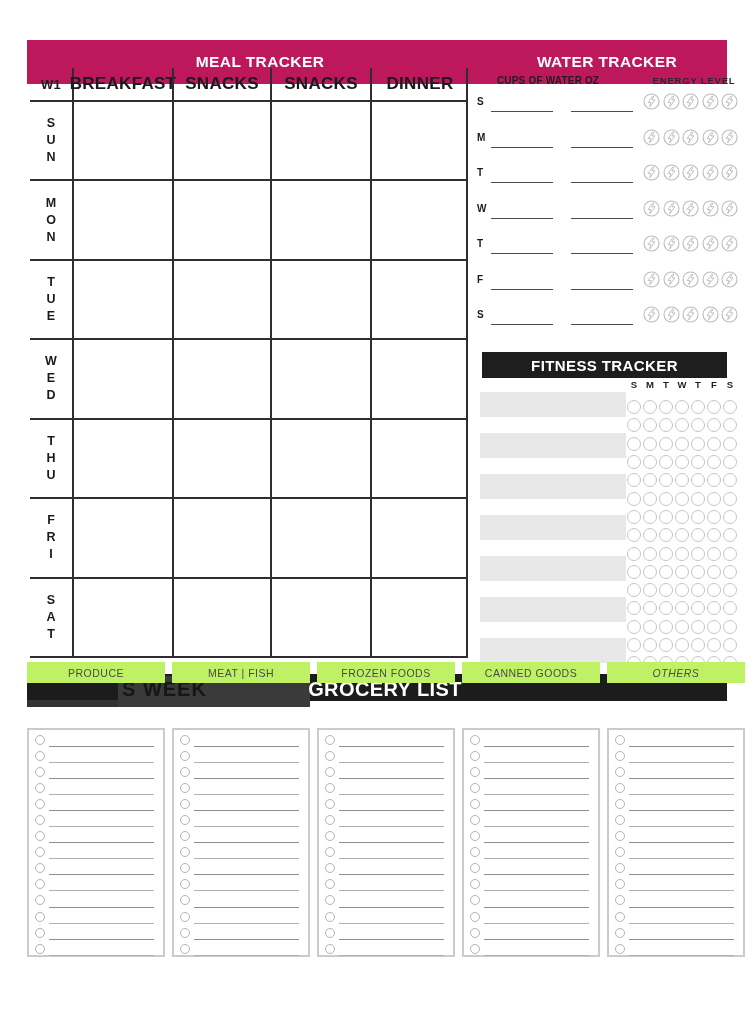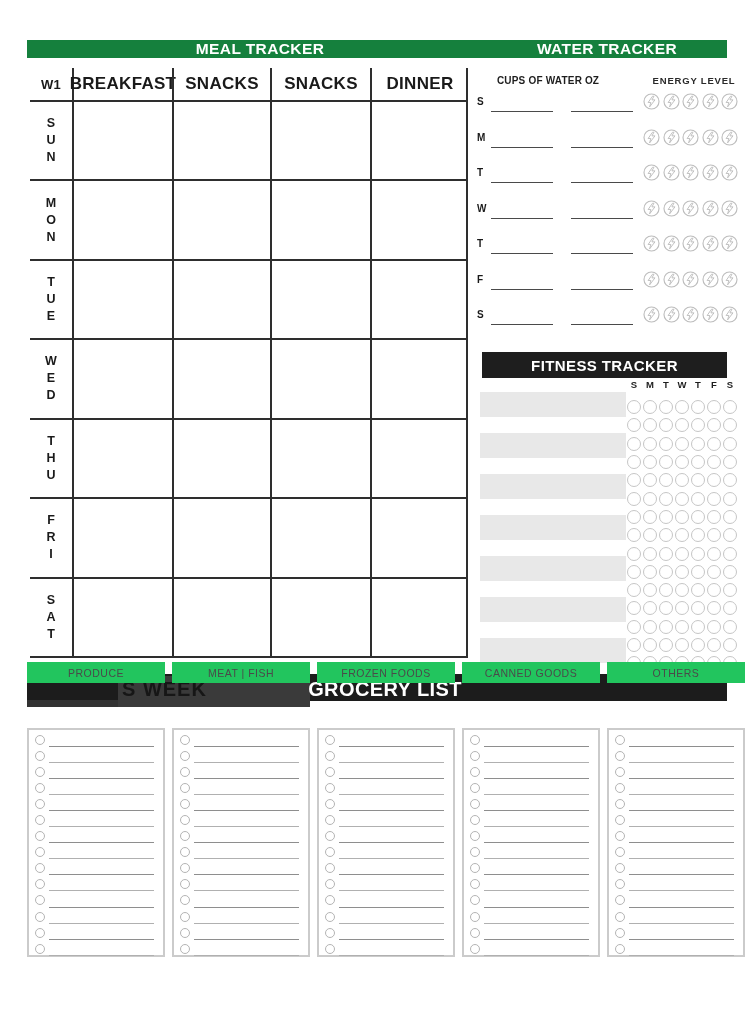--- a/index.html
+++ b/index.html
@@ -1,20 +1,20 @@
 <!DOCTYPE html>
 <html><head>
 <meta charset="utf-8">
 <style>
   html,body{margin:0;padding:0;background:#fff;}
   .page{position:relative;width:754px;height:1010px;background:#fff;overflow:hidden;
         font-family:"Liberation Sans",sans-serif;color:#1a1a1a;}
 
   
-  .topbar{position:absolute;left:27px;top:40px;width:700px;height:18px;background:#15803d;}
+  .topbar{position:absolute;left:27px;top:40px;width:700px;height:44px;background:#be185d;}
   .topbar .title{position:absolute;top:50%;transform:translateY(-50%);color:#fff;
                  font-weight:bold;font-size:15.5px;letter-spacing:.4px;text-align:center;}
   .meal-title{left:0;width:466px;}
   .water-title{left:455px;width:250px;}
 
   
   .meal-table{position:absolute;left:30px;top:68px;width:438px;height:590px;
               display:grid;grid-template-columns:42px 100px 98px 100px 98px;
               grid-template-rows:32px repeat(7,1fr);
               border-right:2px solid #2e2e2e;border-bottom:2px solid #2e2e2e;box-sizing:border-box;}
@@ -51,21 +51,21 @@
               background:#fff;box-sizing:content-box;}
 
   
   .groc-bar{position:absolute;left:27px;top:674px;width:700px;height:27px;background:#1c1c1c;}
   .groc-strip{position:absolute;left:27px;top:700px;width:283px;height:7px;background:#323232;}
   .groc-overlay{position:absolute;left:118px;top:676px;width:192px;height:31px;background:#3a3a3a;}
   .groc-partial{position:absolute;left:122px;top:678px;font-size:20px;font-weight:bold;
                 color:#161616;letter-spacing:1px;}
   .groc-title{position:absolute;left:260px;top:678px;width:250px;text-align:center;
               color:#fff;font-weight:bold;font-size:20px;letter-spacing:.4px;}
-  .g-head{position:absolute;top:662px;width:138px;height:21px;background:#22c55e;
+  .g-head{position:absolute;top:662px;width:138px;height:21px;background:#bef264;
           display:flex;align-items:center;justify-content:center;font-size:10.5px;
           color:#4a4a4a;letter-spacing:.5px;}
   .g-box{position:absolute;top:728px;width:138px;height:229px;border:2px solid #cbcbcb;
          background:#fff;box-sizing:border-box;padding-top:2px;}
   .g-row{position:relative;height:16.05px;}
   .g-circle{position:absolute;left:6px;top:3px;width:8px;height:8px;border:1.2px solid #b4b4b4;
             border-radius:50%;background:#fff;}
   .g-line{position:absolute;left:20px;right:9px;bottom:1px;border-bottom:1.5px solid #8e8e8e;}
   .g-row:nth-child(even) .g-line{border-bottom-color:#b0b0b0;}
 
@@ -745,21 +745,21 @@
         </div>
         <div class="g-row">
           <div class="g-circle"></div>
           <div class="g-line"></div>
         </div>
         <div class="g-row">
           <div class="g-circle"></div>
           <div class="g-line"></div>
         </div>
       </div>
-      <div class="g-head" style="left: 607px;">OTHERS</div>
+      <div class="g-head" style="left: 607px; font-style: italic;">OTHERS</div>
       <div class="g-box" style="left: 607px;">
         <div class="g-row">
           <div class="g-circle"></div>
           <div class="g-line"></div>
         </div>
         <div class="g-row">
           <div class="g-circle"></div>
           <div class="g-line"></div>
         </div>
         <div class="g-row">

